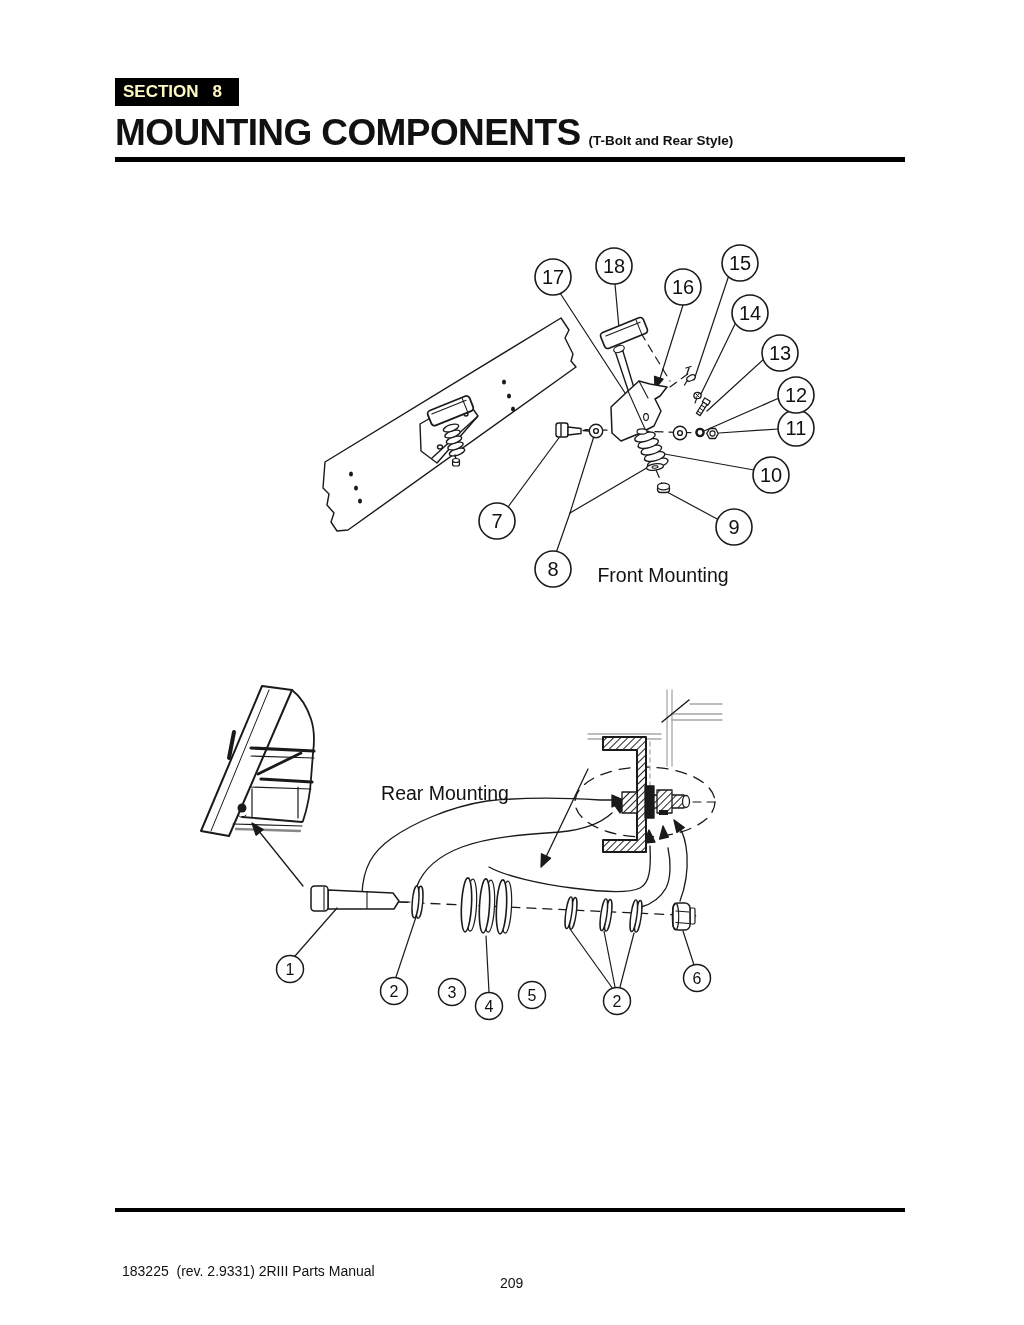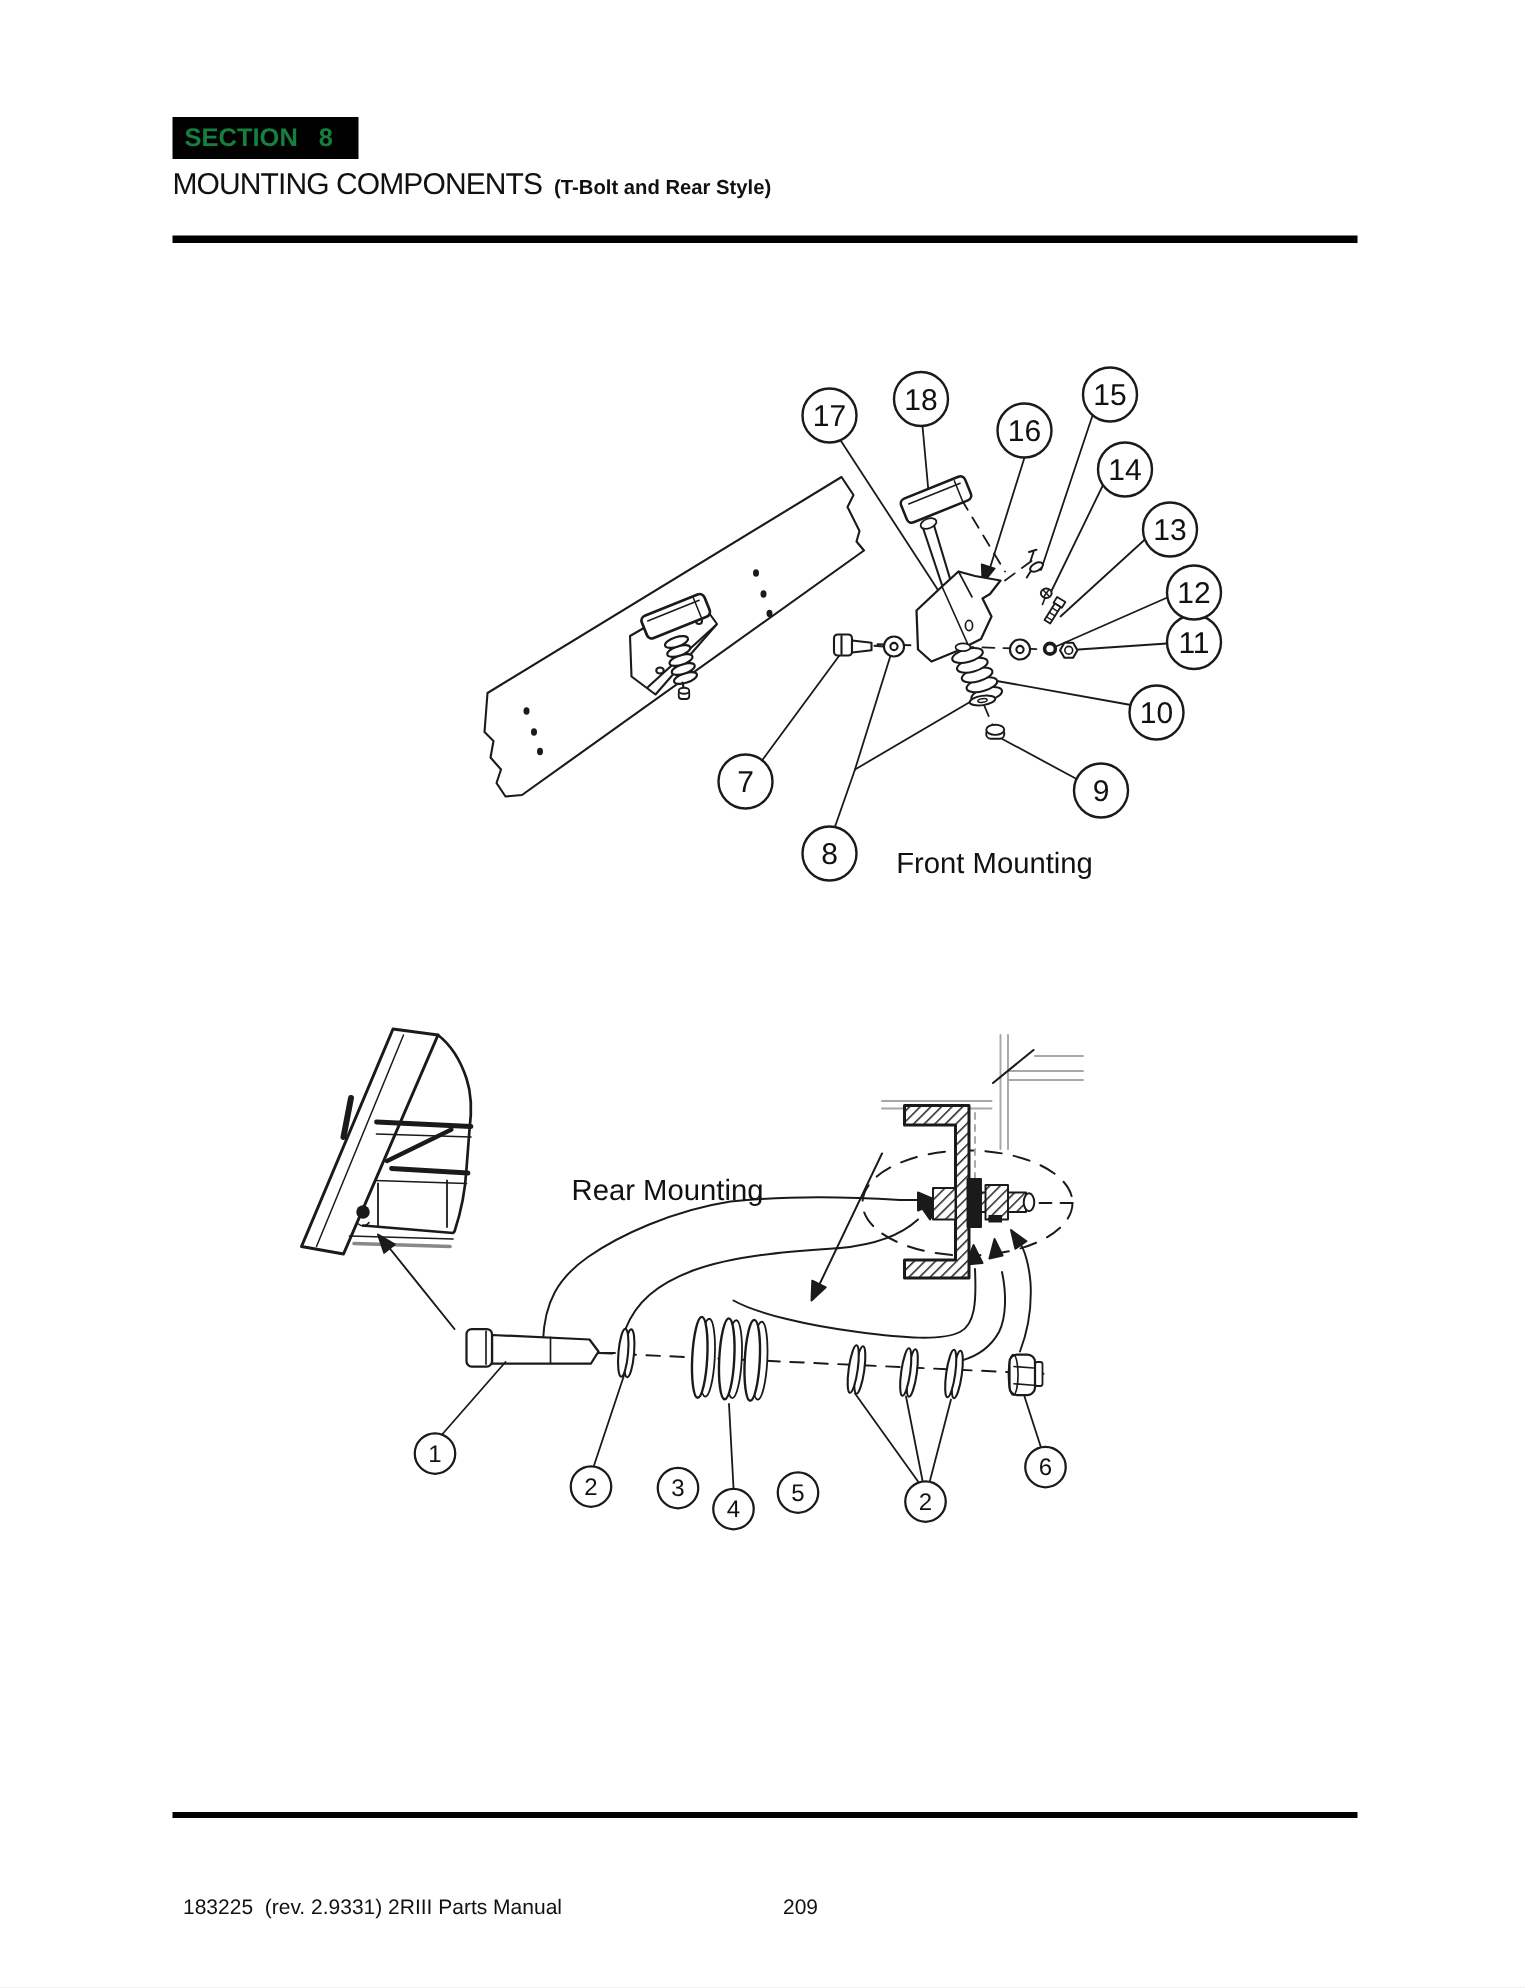--- a/index.html
+++ b/index.html
@@ -5,35 +5,35 @@
   html,body{margin:0;padding:0;background:#e8e8e8;}
   #page{
     position:relative;width:1024px;height:1325px;background:#ffffff;
     font-family:"Liberation Sans",sans-serif;color:#111;overflow:hidden;
     margin:0 auto;
   }
   #art{position:absolute;left:0;top:0;width:1024px;height:1325px;}
   .hdr{position:absolute;left:115px;top:78px;width:794px;}
   .section-box{
     display:inline-flex;align-items:center;gap:14px;
-    background:#000;color:#15803d;font-weight:bold;font-size:17px;
+    background:#000;color:#fef9c3;font-weight:bold;font-size:17px;
     padding:4px 10px 5px 8px;min-width:106px;height:19px;line-height:19px;
   }
   .title-row{display:flex;align-items:baseline;margin-top:6px;}
-  .doc-title{font-size:20px;font-weight:normal;letter-spacing:-0.6px;white-space:pre;}
+  .doc-title{font-size:37px;font-weight:bold;letter-spacing:-0.6px;white-space:pre;}
   .doc-subtitle{font-size:13.5px;font-weight:bold;margin-left:8px;white-space:pre;}
   .rule{position:absolute;left:115px;width:790px;height:4.5px;background:#000;}
   .rule-top{top:157px;}
   .rule-bottom{top:1208px;height:4px;}
   .footer-row{
     position:absolute;left:122px;top:1263px;width:780px;
     font-size:14px;color:#111;
   }
   .footer-doc{position:absolute;left:0;top:0;white-space:pre;}
-  .footer-page{position:absolute;left:378px;top:0;margin-left:22px;}
+  .footer-page{position:absolute;left:378px;top:12px;}
   svg text.callout-num{font-family:"Liberation Sans",sans-serif;fill:#111;}
   svg text.fig-caption{font-family:"Liberation Sans",sans-serif;fill:#111;font-size:19.5px;}
 </style>
 </head>
 <body>
 
 <div id="page">
 
   <div class="hdr">
     <div class="section-box">

